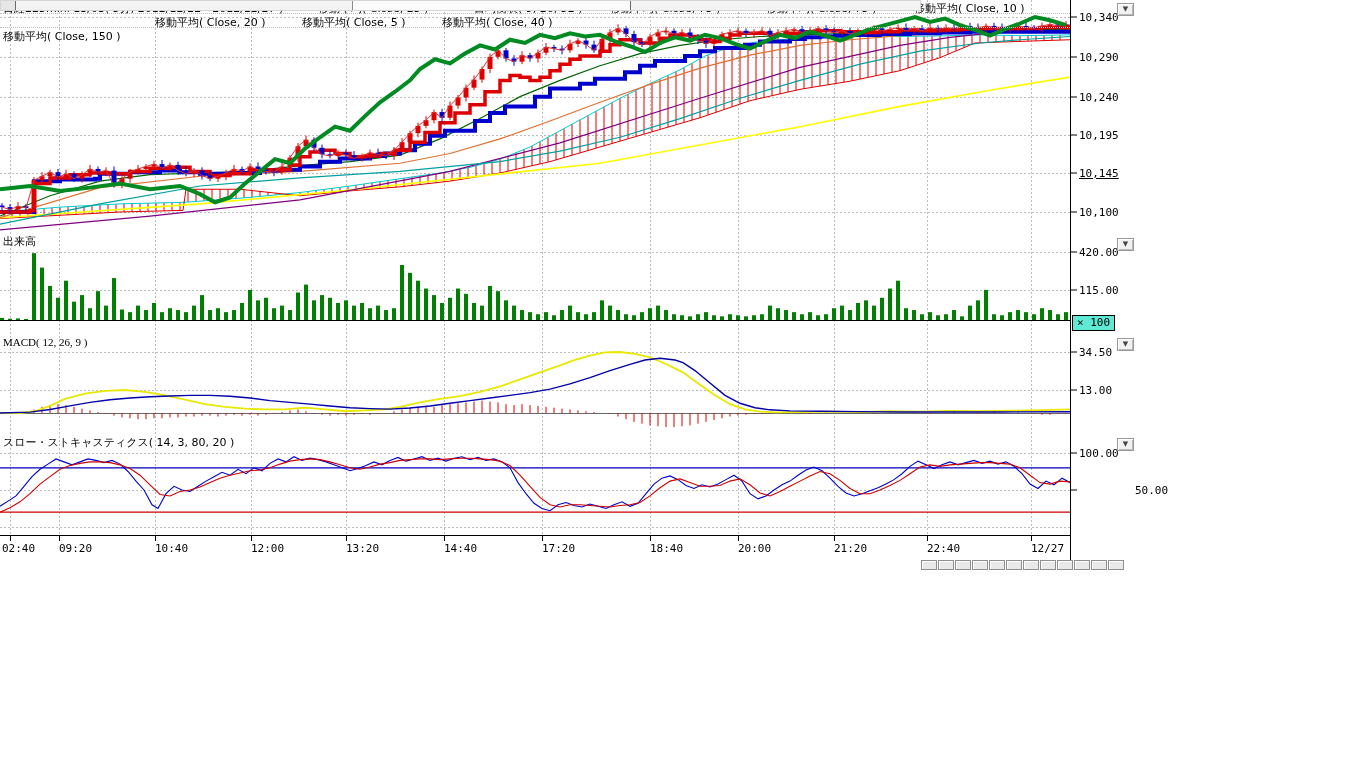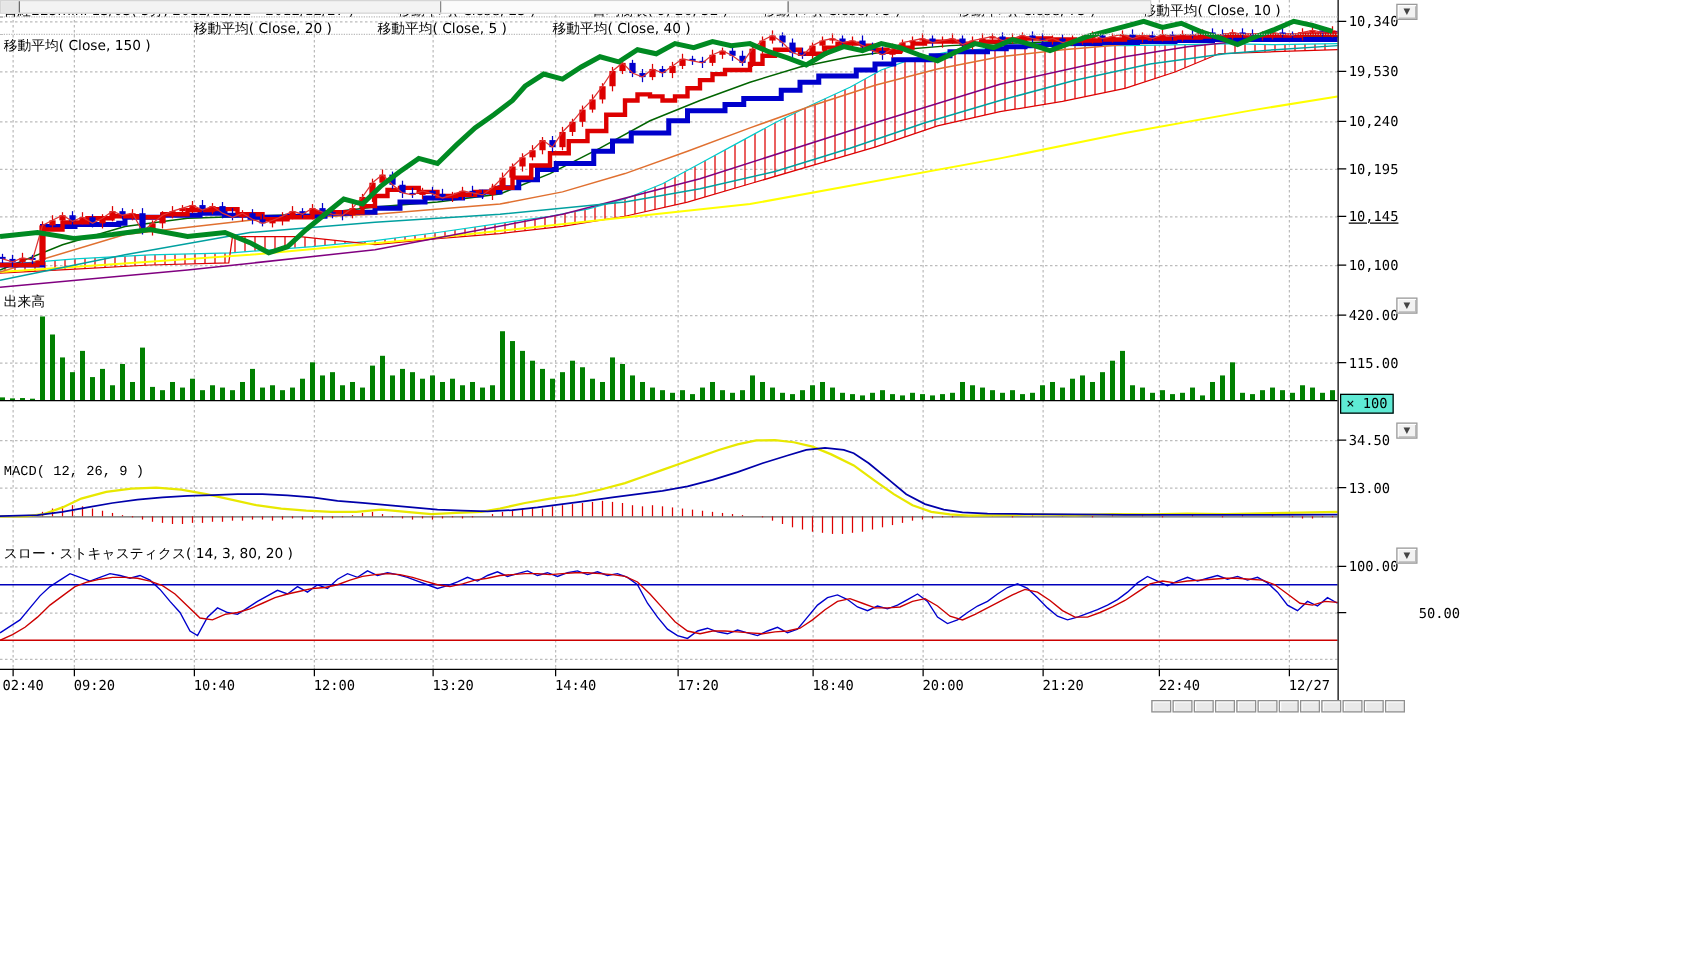--- a/index.html
+++ b/index.html
@@ -1,19 +1,19 @@
 <!DOCTYPE html>
 <html><head>
 <meta charset="utf-8">
 <style>
   html,body{margin:0;padding:0;background:#ffffff;width:1366px;height:768px;overflow:hidden;
     font-family:"DejaVu Sans",sans-serif;}
   #screen{position:relative;width:1366px;height:768px;background:#fff;}
   #plot-svg{position:absolute;left:0;top:0;}
-  .mono{font-family:Liberation Mono, monospace;margin-top:36px;}
+  .mono{font-family:Liberation Serif, serif;}
   .legend-item{position:absolute;font-size:11px;color:#000;white-space:nowrap;}
   .panel-title{position:absolute;font-size:11px;color:#000;white-space:nowrap;}
   .ylabel{position:absolute;font-size:11px;color:#000;white-space:nowrap;font-family:"DejaVu Sans Mono",monospace;}
   .xlabel{position:absolute;font-size:11px;color:#000;white-space:nowrap;font-family:"DejaVu Sans Mono",monospace;}
   .dd-btn{position:absolute;width:15px;height:11px;background:#f2f2f2;border:1px solid #9a9a9a;
     font-size:7px;line-height:10px;text-align:center;color:#444;cursor:pointer;
     box-shadow:inset 1px 1px 0 #fff, inset -1px -1px 0 #b9b9b9;}
   .mult-box{position:absolute;border:1px solid #000;background:#5eead4;font-size:11px;
     font-family:"DejaVu Sans Mono",monospace;padding:0 4px;line-height:14px;}
   .dotline{position:absolute;height:0;border-top:1px dotted #bcbcbc;width:1070px;left:0;}
@@ -777,21 +777,21 @@
       <div class="legend-item" style="left: 302px; top: 15px;">移動平均( Close, 5 )</div>
       <div class="legend-item" style="left: 442px; top: 15px;">移動平均( Close, 40 )</div>
     </div>
 
 <div class="panel-title" style="left:3px;top:234px">出来高</div>
 <div class="panel-title mono" style="left:3px;top:336px">MACD( 12, 26, 9 )</div>
 <div class="panel-title" style="left:3px;top:435px">スロー・ストキャスティクス( 14, 3, 80, 20 )</div>
 
 <div id="ylabels">
       <div class="ylabel" style="left: 1079px; top: 11px;">10,340</div>
-      <div class="ylabel" style="left: 1079px; top: 51px;">19,530</div>
+      <div class="ylabel" style="left: 1079px; top: 51px;">10,290</div>
       <div class="ylabel" style="left: 1079px; top: 91px;">10,240</div>
       <div class="ylabel" style="left: 1079px; top: 129px;">10,195</div>
       <div class="ylabel" style="left: 1079px; top: 167px; text-decoration: underline;">10,145</div>
       <div class="ylabel" style="left: 1079px; top: 206px;">10,100</div>
       <div class="ylabel" style="left: 1079px; top: 246px;">420.00</div>
       <div class="ylabel" style="left: 1079px; top: 284px;">115.00</div>
       <div class="ylabel" style="left: 1079px; top: 346px;">34.50</div>
       <div class="ylabel" style="left: 1079px; top: 384px;">13.00</div>
       <div class="ylabel" style="left: 1079px; top: 447px;">100.00</div>
       <div class="ylabel" style="left: 1135px; top: 484px;">50.00</div>

